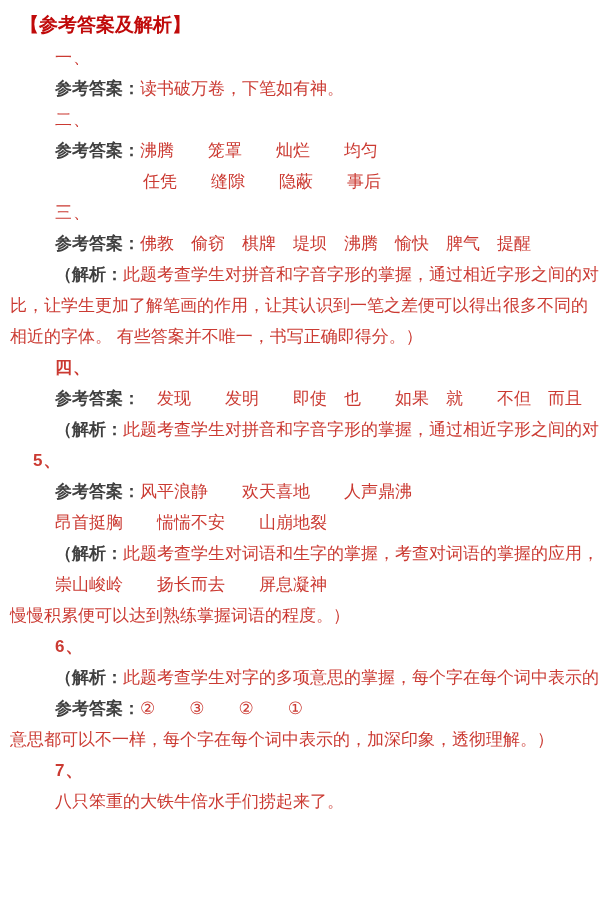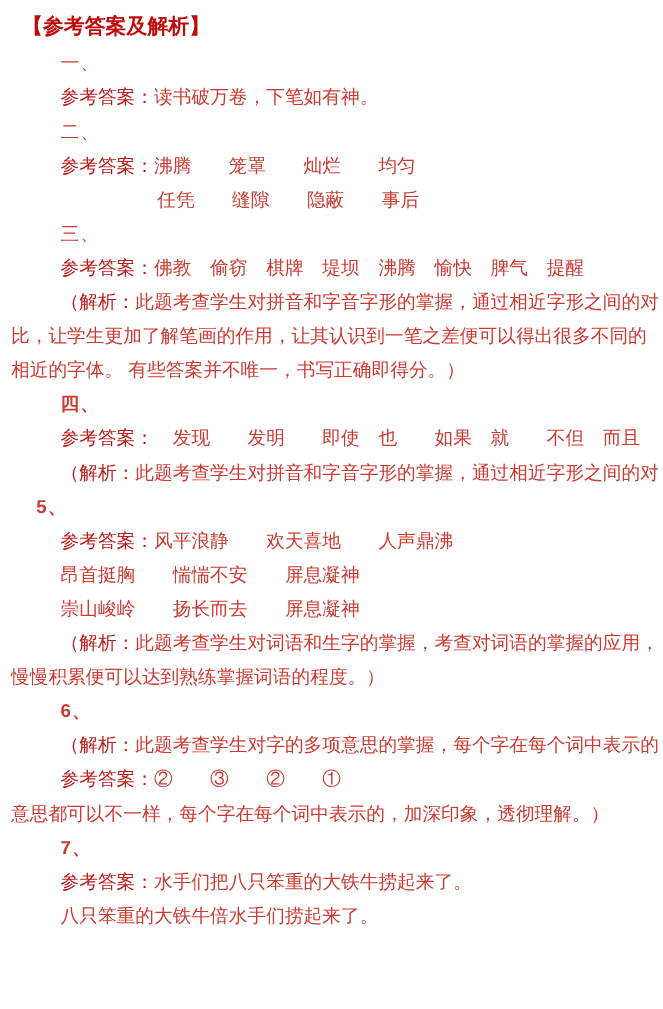--- a/index.html
+++ b/index.html
@@ -29,22 +29,22 @@
     font-weight: bold;
     color: #c00a0a;
   }
   .indent { margin-left: 45px; }   
   .flush  { margin-left: 0; }      
   .hang   { margin-left: 133px; }  
   .n5     { margin-left: 23px; }   
   .num    { letter-spacing: 1px; }
   .nb     { font-weight: bold; }
   .lbl {
-    font-weight: normal;
-    color: #b91c1c;
+    font-weight: bold;
+    color: #404040;
   }
 </style>
 </head>
 <body>
 
 <div class="page">
 
   <div class="row title">【参考答案及解析】</div>
 
   <div class="row indent num">一、</div>
@@ -59,27 +59,26 @@
   <div class="row indent"><span class="lbl">（解析：</span><span>此题考查学生对拼音和字音字形的掌握，通过相近字形之间的对</span></div>
   <div class="row flush"><span>比，让学生更加了解笔画的作用，让其认识到一笔之差便可以得出很多不同的</span></div>
   <div class="row flush"><span>相近的字体。 有些答案并不唯一，书写正确即得分。）</span></div>
 
   <div class="row indent num nb">四、</div>
   <div class="row indent"><span class="lbl">参考答案：</span><span>　发现　　发明　　即使　也　　如果　就　　不但　而且</span></div>
   <div class="row indent"><span class="lbl">（解析：</span><span>此题考查学生对拼音和字音字形的掌握，通过相近字形之间的对</span></div>
 
   <div class="row n5 num nb">5、</div>
   <div class="row indent"><span class="lbl">参考答案：</span><span>风平浪静　　欢天喜地　　人声鼎沸</span></div>
-  <div class="row indent"><span>昂首挺胸　　惴惴不安　　屏息凝神</span></div>
+  <div class="row indent"><span>昂首挺胸　　惴惴不安　　山崩地裂</span></div>
+  <div class="row indent"><span class="lbl">（解析：</span><span>此题考查学生对词语和生字的掌握，考查对词语的掌握的应用，</span></div>
   <div class="row indent"><span>崇山峻岭　　扬长而去　　屏息凝神</span></div>
-  <div class="row indent"><span class="lbl">（解析：</span><span>此题考查学生对词语和生字的掌握，考查对词语的掌握的应用，</span></div>
   <div class="row flush"><span>慢慢积累便可以达到熟练掌握词语的程度。）</span></div>
 
   <div class="row indent num nb">6、</div>
   <div class="row indent"><span class="lbl">（解析：</span><span>此题考查学生对字的多项意思的掌握，每个字在每个词中表示的</span></div>
   <div class="row indent"><span class="lbl">参考答案：</span><span>②　　③　　②　　①</span></div>
   <div class="row flush"><span>意思都可以不一样，每个字在每个词中表示的，加深印象，透彻理解。）</span></div>
 
   <div class="row indent num nb">7、</div>
-  <div class="row indent"><span class="lbl">参考答案：</span><span>水手们把八只笨重的大铁牛捞起来了。</span></div>
   <div class="row indent"><span>八只笨重的大铁牛倍水手们捞起来了。</span></div>
 
 </div>
 
 </body></html>

